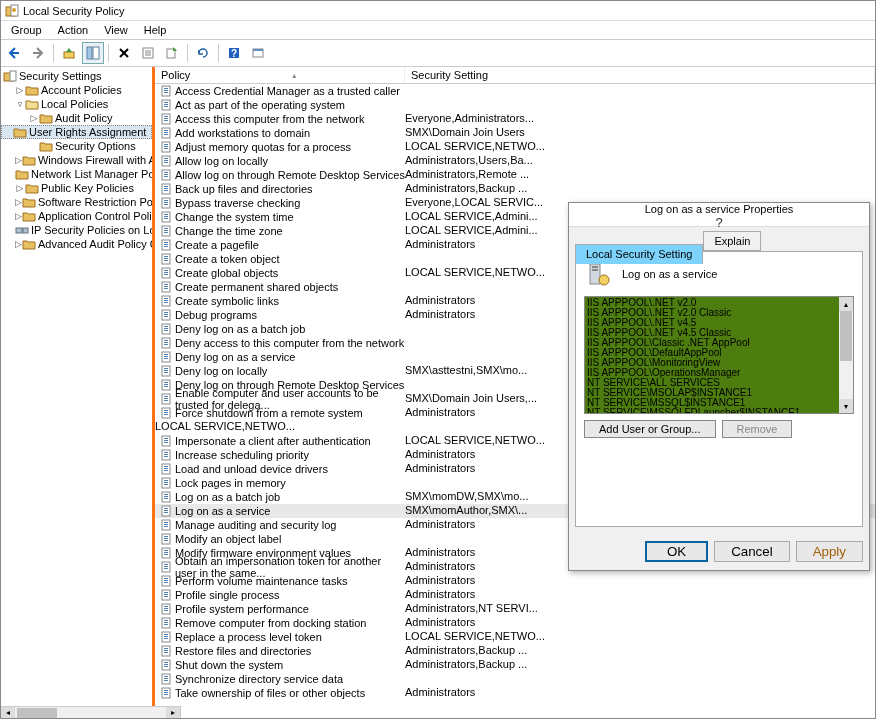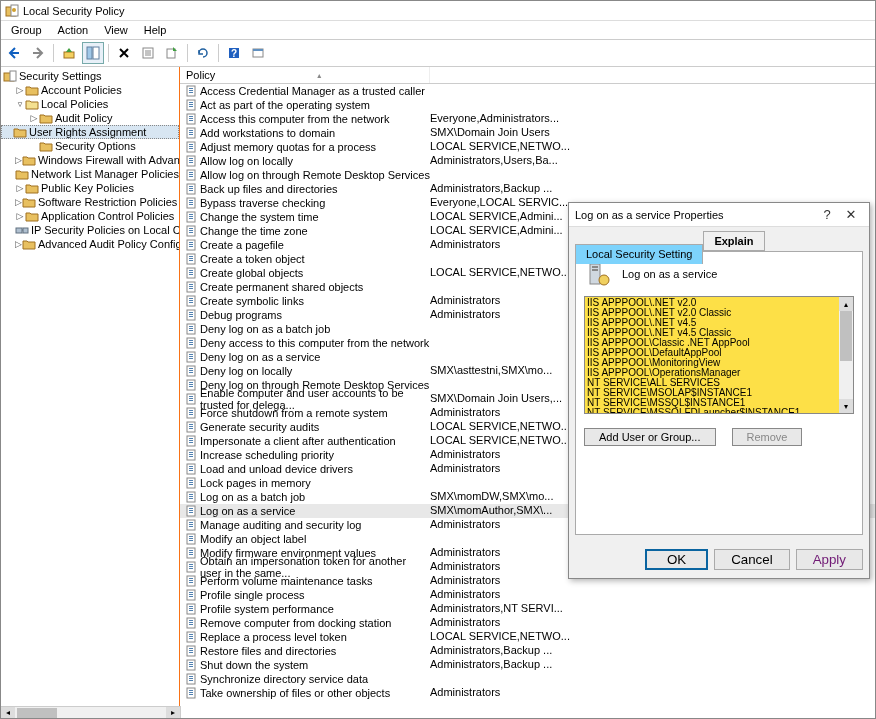--- a/index.html
+++ b/index.html
@@ -11,21 +11,21 @@
 
 .menubar { height: 18px; display: flex; align-items: center; padding: 0 2px; }
 .menubar span { padding: 1px 8px; cursor: default; }
 
 .toolbar { height: 28px; border-top: 1px solid #ccc; border-bottom: 1px solid #ccc; display: flex; align-items: center; padding: 0 2px; gap: 2px; }
 .tbtn { width: 22px; height: 22px; display: inline-flex; align-items: center; justify-content: center; border: 1px solid transparent; }
 .tbtn.active { border: 1px solid #7aa; background: #e8f0f8; }
 .tsep { width: 1px; height: 18px; background: #ccc; margin: 0 2px; }
 
 .main { display: flex; height: calc(100% - 78px); }
-.tree { width: 179px; border-right: 1px solid #f97316; overflow: auto; padding: 2px 0; }
+.tree { width: 154px; border-right: 3px solid #f97316; overflow: auto; padding: 2px 0; }
 .tree-item { display: flex; align-items: center; padding: 1px 2px; white-space: nowrap; cursor: default; }
 .tree-item.selected { background: #d8e6f2; border: 1px dotted #888; padding: 0 1px; }
 .expander { width: 10px; text-align: center; color: #555; font-size: 9px; }
 .folder-ico { width: 14px; height: 12px; margin-right: 2px; display: inline-flex; align-items: center; justify-content: center; }
 .ind1 { padding-left: 14px; }
 .ind2 { padding-left: 28px; }
 
 .list { flex: 1; overflow: auto; position: relative; }
 .list-header { display: flex; border-bottom: 1px solid #ccc; background: #fff; position: sticky; top: 0; }
 .list-header .col { padding: 2px 6px; border-right: 1px solid #eee; }
@@ -37,44 +37,44 @@
 .list-row .col-setting { padding-left: 0; }
 .policy-ico { width: 14px; height: 14px; margin-right: 2px; display: inline-flex; align-items: center; justify-content: center; }
 .sort-arrow { margin: 0 auto; color: #888; font-size: 8px; }
 
 .scrollbar-h { height: 12px; border-top: 1px solid #ccc; display: flex; align-items: center; background: #f0f0f0; }
 .sb-arrow { width: 14px; height: 12px; background: #ddd; display: flex; align-items: center; justify-content: center; font-size: 8px; }
 .sb-thumb { height: 10px; background: #c0c0c0; width: 40px; margin-left: 2px; }
 
 
 .dialog { position: absolute; left: 568px; top: 202px; width: 302px; background: #f0f0f0; border: 1px solid #888; box-shadow: 2px 2px 6px rgba(0,0,0,.3); z-index: 10; }
-.dlg-title { height: 24px; background: #fff; display: flex; align-items: center; padding: 0 6px; border-bottom: 1px solid #ddd; }
+.dlg-title { height: 24px; background: #fff; display: flex; align-items: center; padding: 0 6px; border-bottom: 1px solid #ddd; flex-direction: column; }
 .dlg-title-text { flex: 1; }
 .dlg-title-btn { width: 24px; text-align: center; cursor: default; font-size: 13px; color: #333; }
 .dlg-body { padding: 4px 6px 6px; }
 .tabs { display: flex; }
 .tab { padding: 3px 10px; border: 1px solid #aaa; background: #7dd3fc; font-size: 11px; border-bottom: none; position: relative; top: 13px; }
-.tab.inactive { background: #f0f0f0; border-bottom: 1px solid #aaa; top: 0; font-weight: bold; }
+.tab.inactive { background: #f0f0f0; border-bottom: 1px solid #aaa; top: 0; }
 .tab-pane { border: 1px solid #aaa; background: #fff; padding: 8px; }
 .policy-head { display: flex; align-items: center; gap: 10px; margin-bottom: 8px; }
 .server-ico { width: 28px; height: 28px; }
-.listbox { border: 1px solid #888; background: #fde047; height: 118px; overflow: hidden; display: flex; }
+.listbox { border: 1px solid #888; background: #4d7c0f; height: 118px; overflow: hidden; display: flex; }
 .listbox-items { flex: 1; padding: 1px 2px; line-height: 1.0; font-size: 10px; }
 .listbox-items div { white-space: nowrap; }
 .vscroll { width: 14px; background: #f0f0f0; display: flex; flex-direction: column; }
 .vscroll .arrow { height: 14px; background: #ddd; display: flex; align-items: center; justify-content: center; font-size: 8px; }
 .vscroll .track { flex: 1; position: relative; }
 .vscroll .thumb { position: absolute; top: 0; left: 1px; right: 1px; height: 50px; background: #c0c0c0; }
-.btn-row { display: flex; gap: 16px; margin-top: 14px; }
+.btn-row { display: flex; gap: 6px; margin-top: 6px; }
 .btn { padding: 2px 14px; border: 1px solid #888; background: #e8e8e8; font-size: 11px; cursor: default; }
 .btn.disabled { color: #888; }
 .dlg-footer { display: flex; justify-content: flex-end; gap: 6px; padding: 8px 6px; }
 .btn-primary { border: 2px solid #0a64a0; background: #e8e8e8; padding: 1px 20px; }
 .btn-flat { border: 1px solid #aaa; background: #e8e8e8; padding: 2px 16px; }
-.btn-flat.dimmed { color: #701a75; }
+.btn-flat.dimmed { color: #a16207; }
 
 svg { display: block; }
 </style>
 </head>
 <body>
 
 <div class="titlebar">
   <span class="ico">
     <svg width="14" height="14">
         <rect x="1" y="3" width="10" height="9" fill="#e8c060" stroke="#a07020"></rect>
@@ -284,20 +284,21 @@
         </div>
       </div>
   </div>
 
   <div class="list">
     <div class="list-header">
       <div class="col col-policy">
         <span>Policy</span>
         <span class="sort-arrow">▴</span>
       </div>
+      <div class="col col-setting">Security Setting</div>
     </div>
     <div id="list-body">
         <div class="list-row">
           <div class="col-policy">
             <span class="policy-ico">
               <svg width="14" height="14">
                 <rect x="3" y="2" width="8" height="10" fill="#fff" stroke="#888"></rect>
                 <rect x="5" y="4" width="4" height="1" fill="#5080b0"></rect>
                 <rect x="5" y="6" width="4" height="1" fill="#5080b0"></rect>
                 <rect x="5" y="8" width="4" height="1" fill="#5080b0"></rect>
@@ -382,20 +383,21 @@
             <span class="policy-ico">
               <svg width="14" height="14">
                 <rect x="3" y="2" width="8" height="10" fill="#fff" stroke="#888"></rect>
                 <rect x="5" y="4" width="4" height="1" fill="#5080b0"></rect>
                 <rect x="5" y="6" width="4" height="1" fill="#5080b0"></rect>
                 <rect x="5" y="8" width="4" height="1" fill="#5080b0"></rect>
               </svg>
             </span>
             <span>Allow log on through Remote Desktop Services</span>
           </div>
+          <div class="col-setting">Administrators,Remote ...</div>
         </div>
         <div class="list-row">
           <div class="col-policy">
             <span class="policy-ico">
               <svg width="14" height="14">
                 <rect x="3" y="2" width="8" height="10" fill="#fff" stroke="#888"></rect>
                 <rect x="5" y="4" width="4" height="1" fill="#5080b0"></rect>
                 <rect x="5" y="6" width="4" height="1" fill="#5080b0"></rect>
                 <rect x="5" y="8" width="4" height="1" fill="#5080b0"></rect>
               </svg>
@@ -622,31 +624,20 @@
                 <rect x="5" y="4" width="4" height="1" fill="#5080b0"></rect>
                 <rect x="5" y="6" width="4" height="1" fill="#5080b0"></rect>
                 <rect x="5" y="8" width="4" height="1" fill="#5080b0"></rect>
               </svg>
             </span>
             <span>Force shutdown from a remote system</span>
           </div>
           <div class="col-setting">Administrators</div>
         </div>
         <div class="list-row">
-          <div class="col-policy">
-            <span class="policy-ico">
-              <svg width="14" height="14">
-                <rect x="3" y="2" width="8" height="10" fill="#fff" stroke="#888"></rect>
-                <rect x="5" y="4" width="4" height="1" fill="#5080b0"></rect>
-                <rect x="5" y="6" width="4" height="1" fill="#5080b0"></rect>
-                <rect x="5" y="8" width="4" height="1" fill="#5080b0"></rect>
-              </svg>
-            </span>
-            <span>Generate security audits</span>
-          </div>
           <div class="col-setting">LOCAL SERVICE,NETWO...</div>
         </div>
         <div class="list-row">
           <div class="col-policy">
             <span class="policy-ico">
               <svg width="14" height="14">
                 <rect x="3" y="2" width="8" height="10" fill="#fff" stroke="#888"></rect>
                 <rect x="5" y="4" width="4" height="1" fill="#5080b0"></rect>
                 <rect x="5" y="6" width="4" height="1" fill="#5080b0"></rect>
                 <rect x="5" y="8" width="4" height="1" fill="#5080b0"></rect>

